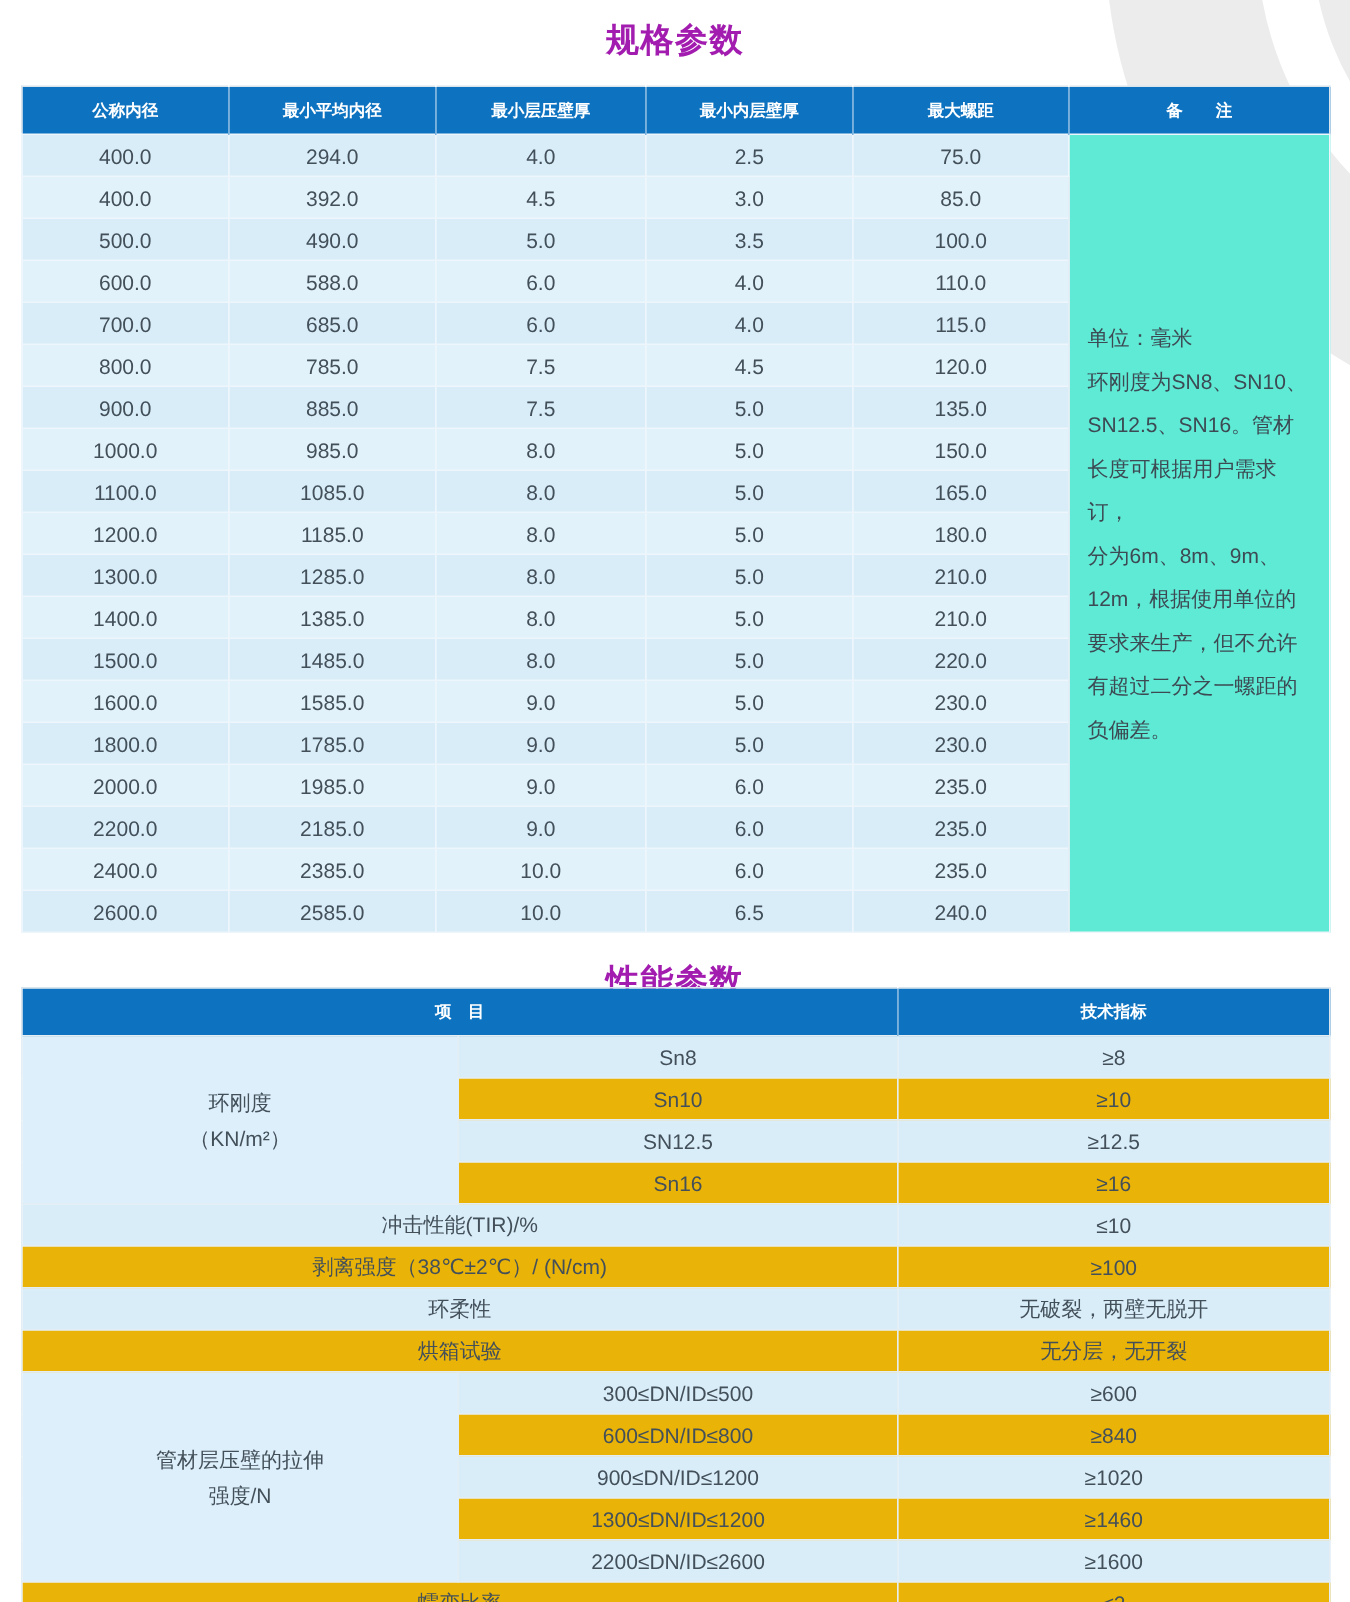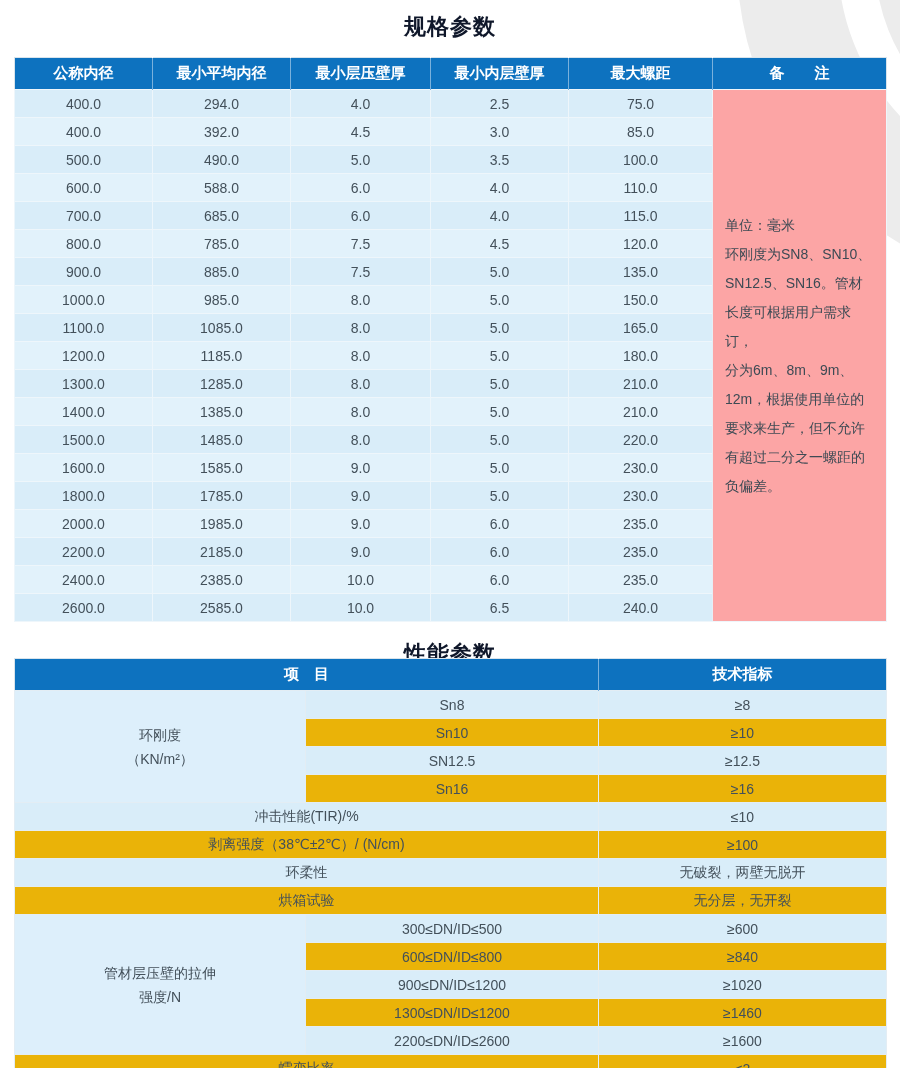--- a/index.html
+++ b/index.html
@@ -16,50 +16,50 @@
     left:737px;top:-368px;width:656px;height:656px;
     border:101px solid #ececec;
   }
   .ring-inner{
     left:875px;top:-230px;width:380px;height:380px;
     border:80px solid #ececec;
   }
   .section-title{
     position:absolute;left:0;width:900px;
     text-align:center;
-    font-size:22px;font-weight:bold;color:#0f172a;
+    font-size:22px;font-weight:bold;color:#a21caf;
     letter-spacing:1px;
     z-index:2;
   }
   #spec-title{top:12px;}
   #perf-title{top:639px;}
   .tbl-wrap{position:absolute;left:14px;width:872px;z-index:2;}
   #spec-wrap{top:57px;}
   #perf-wrap{top:658px;}
   table{
     border-collapse:collapse;table-layout:fixed;width:872px;
     border:1px solid #d9e4ec;
   }
   th{
     background:#0d72bf;color:#ffffff;
-    font-size:15px;font-weight:bold;
+    font-size:11px;font-weight:bold;
     height:31px;padding:0;text-align:center;
     border-left:1px solid rgba(255,255,255,0.45);
   }
   th:first-child{border-left:none;}
   td{
     font-size:14px;color:#43505a;
     height:25px;padding:1px 4px;
     text-align:center;vertical-align:middle;
     border:1px solid #eef6fb;
     background:#d9edf9;
   }
   #spec-table tbody tr:nth-child(even) td{background:#e2f2fb;}
   td.remark{
-    background:#fca5a5;
+    background:#5eead4;
     text-align:left;vertical-align:middle;
     padding:6px 12px;
     line-height:29px;font-size:14px;color:#3d4a54;
     white-space:pre-line;
     border-left:1px solid #e6eef5;
   }
   
   #perf-table td{border:1px solid #e3edf4;text-align:center;}
   #perf-table tbody tr.alt td{background:#eab308;}
   td.group-label{

